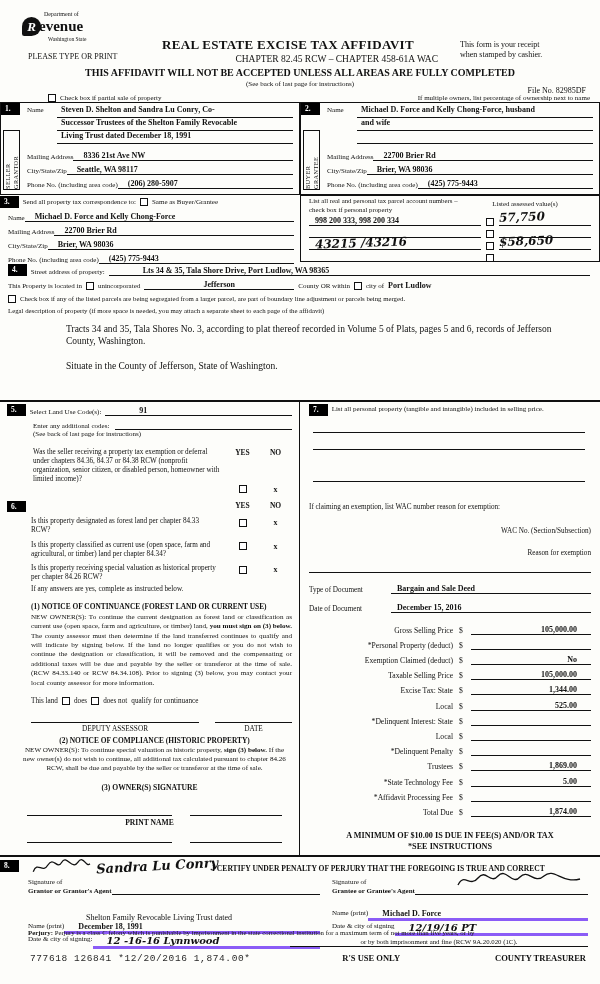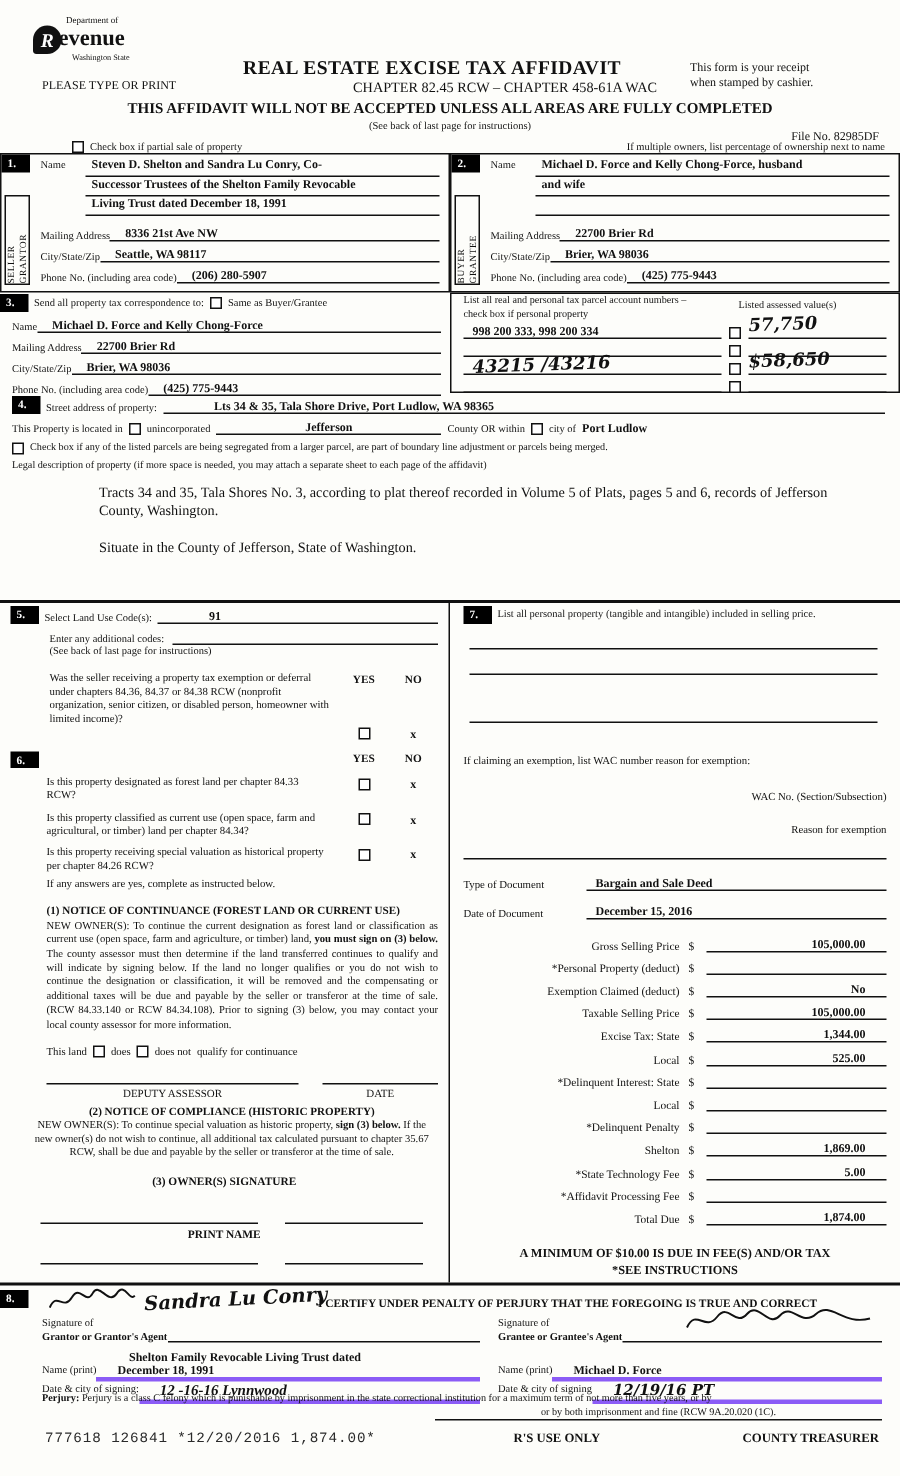--- a/index.html
+++ b/index.html
@@ -137,21 +137,21 @@
   .sec8 .tab{position:absolute;left:0;top:3px;}
   .cert{position:absolute;left:212px;top:7px;font-weight:bold;font-size:7.6px;white-space:nowrap;}
   .g-sig{position:absolute;left:30px;top:-3px;transform:rotate(-3deg);white-space:nowrap;}
   .g-sig .hand{font-size:13px;}
   .sigcol{position:absolute;top:21px;}
   .sigcol-l{left:28px;width:292px;}
   .sigcol-r{left:332px;width:256px;}
   .sigrow{display:flex;align-items:flex-end;}
   .siglabels{font-size:7px;line-height:8.5px;flex:none;}
   .sigline{flex:1;border-bottom:1px solid #111;position:relative;height:12px;}
-  .trustline{font-weight:bold;font-size:8px;margin-left:58px;margin-top:5px;}
+  .trustline{font-weight:normal;font-size:8px;margin-left:58px;margin-top:18px;}
   .s8row{display:flex;align-items:flex-start;height:13px;}
   .s8row .flab{font-size:7px;white-space:nowrap;flex:none;}
   .s8row .fval{flex:1;border-bottom:3px solid #8b5cf6;font-weight:bold;font-size:8px;padding-left:14px;white-space:nowrap;}
   .scrawl{position:absolute;right:4px;top:-13px;}
   .perjury{position:absolute;left:28px;top:72px;width:560px;font-size:6.8px;line-height:8.6px;}
   .perjury2{position:absolute;left:290px;top:81px;width:298px;text-align:center;font-size:6.8px;
             border-bottom:1px solid #111;padding-bottom:1px;}
 
   
   .footer{height:37px;display:flex;align-items:flex-start;padding:6px 14px 0 30px;}
@@ -421,21 +421,21 @@
         <div class="dep2">
           <div class="depline"></div>
           <div class="depcap">DATE</div>
         </div>
       </div>
 
       <div class="n2title">(2) NOTICE OF COMPLIANCE (HISTORIC PROPERTY)</div>
       <div class="n2para">
         <span>NEW OWNER(S):  To continue special valuation as historic property,</span>
         <b>sign (3) below.</b>
-        <span>If the new owner(s) do not wish to continue, all additional tax calculated pursuant to chapter 35.67 RCW, shall be due and payable by the seller or transferor at the time of sale.</span>
+        <span>If the new owner(s) do not wish to continue, all additional tax calculated pursuant to chapter 84.26 RCW, shall be due and payable by the seller or transferor at the time of sale.</span>
       </div>
 
       <div class="sig3">(3)  OWNER(S) SIGNATURE</div>
       <div class="sigpair">
         <div class="sp1"></div>
         <div class="sp2"></div>
       </div>
       <div class="printname">PRINT NAME</div>
       <div class="sigpair" style="margin-top:15px;">
         <div class="sp1"></div>
@@ -513,21 +513,21 @@
           <span class="mlabel">Local</span>
           <span class="mdollar">$</span>
           <span class="mval"></span>
         </div>
         <div class="money">
           <span class="mlabel">*Delinquent Penalty</span>
           <span class="mdollar">$</span>
           <span class="mval"></span>
         </div>
         <div class="money">
-          <span class="mlabel">Shelton</span>
+          <span class="mlabel">Trustees</span>
           <span class="mdollar">$</span>
           <span class="mval">1,869.00</span>
         </div>
         <div class="money">
           <span class="mlabel">*State Technology Fee</span>
           <span class="mdollar">$</span>
           <span class="mval">5.00</span>
         </div>
         <div class="money">
           <span class="mlabel">*Affidavit Processing Fee</span>
@@ -566,21 +566,21 @@
         </div>
         <div class="sigline"></div>
       </div>
       <div class="trustline">Shelton Family Revocable Living Trust dated</div>
       <div class="s8row">
         <span class="flab">Name (print)</span>
         <span class="fval">December 18, 1991</span>
       </div>
       <div class="s8row">
         <span class="flab">Date &amp; city of signing:</span>
-        <span class="fval"><span class="hand" style="font-size:10px;font-family:Liberation Serif, serif;">12 -16-16    Lynnwood</span></span>
+        <span class="fval"><span class="hand" style="font-size:10px;">12 -16-16    Lynnwood</span></span>
       </div>
     </div>
 
     <div class="sigcol sigcol-r">
       <div class="sigrow">
         <div class="siglabels">
           <div>Signature of</div>
           <div class="b">Grantee or Grantee's Agent</div>
         </div>
         <div class="sigline">

